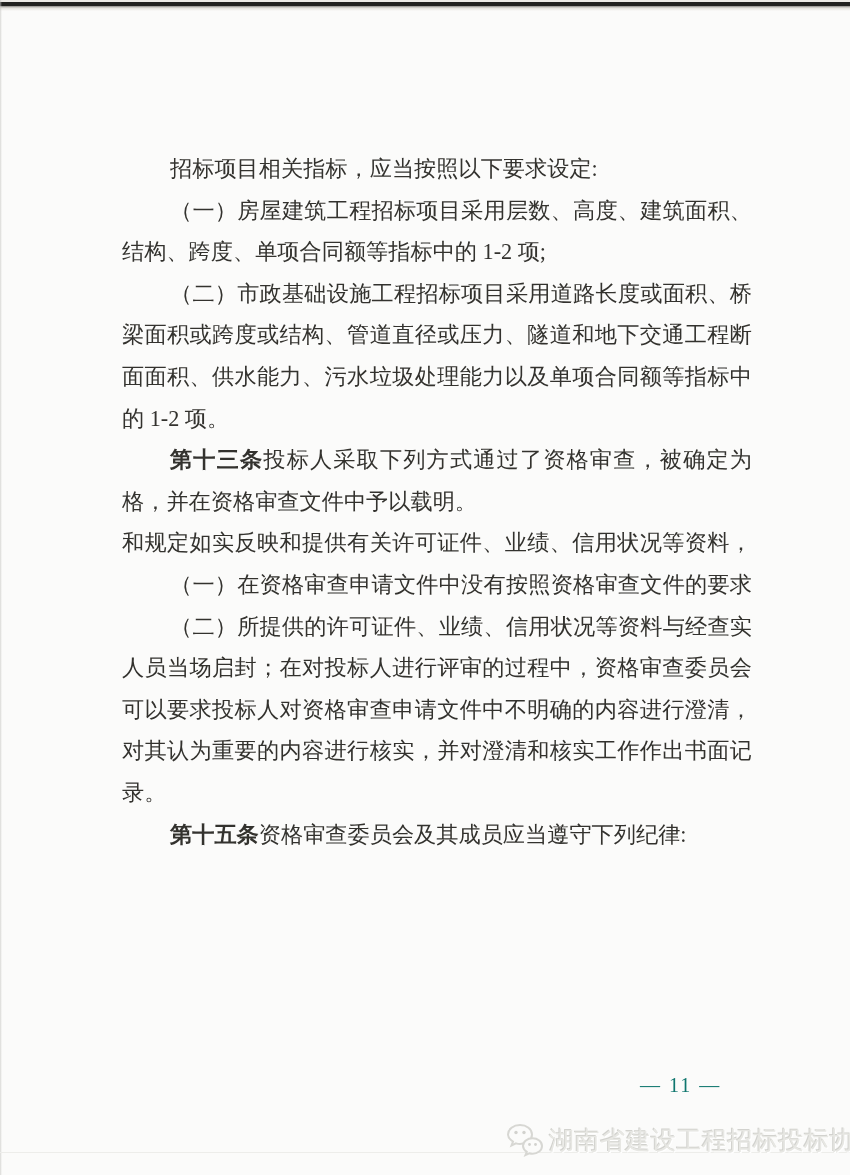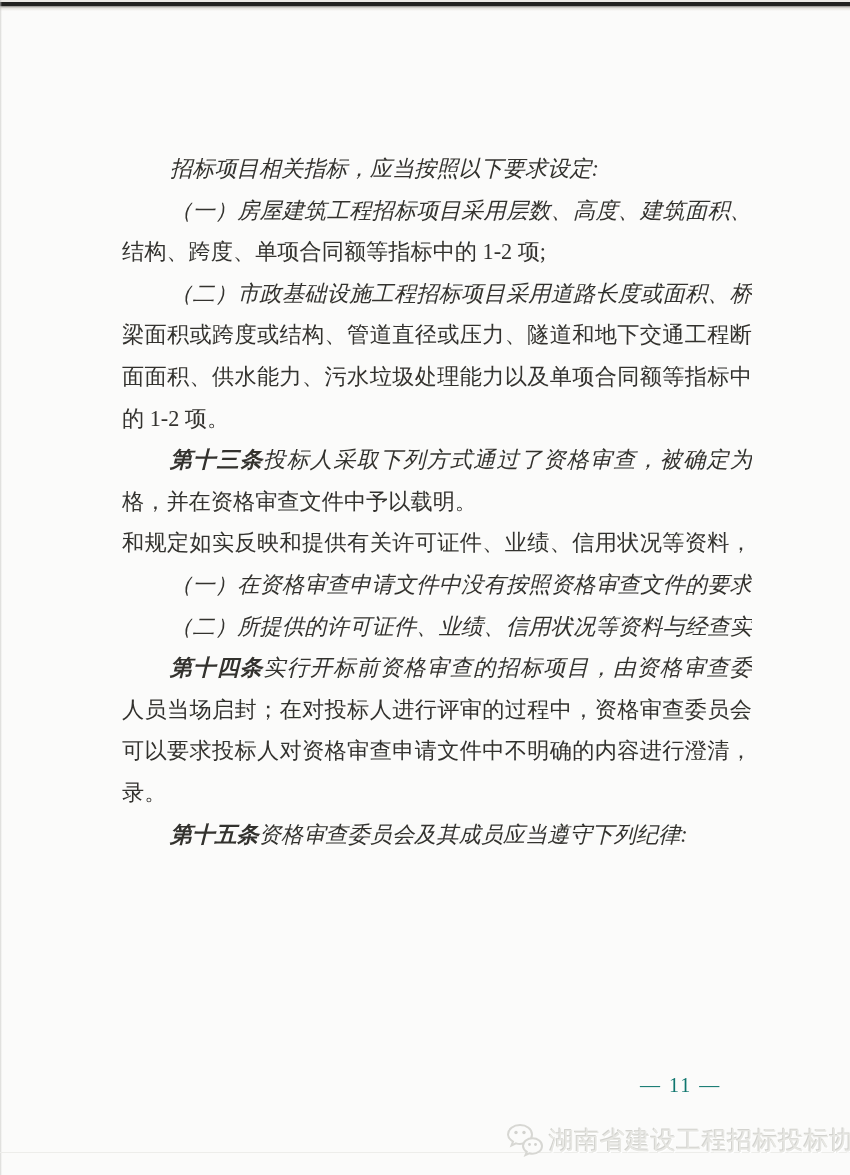--- a/index.html
+++ b/index.html
@@ -44,21 +44,21 @@
     height: 41.6px;
     overflow: hidden;
     white-space: nowrap;
   }
   .line.fill {
     white-space: normal;
     text-align: justify;
     text-align-last: justify;
     text-justify: inter-character;
   }
-  .line.indent { text-indent: 48px; font-style: italic; }
+  .line.indent { text-indent: 48px; }
   .article-num {
     font-weight: bold;
     font-family: "Liberation Sans", sans-serif;
   }
   .page-number {
     position: absolute;
     left: 640px; top: 1074px;
     font-size: 20px;
     letter-spacing: 2px;
     color: #0f766e;
@@ -93,23 +93,23 @@
       <div class="line">结构、跨度、单项合同额等指标中的 1-2 项;</div>
       <div class="line indent fill">（二）市政基础设施工程招标项目采用道路长度或面积、桥</div>
       <div class="line fill">梁面积或跨度或结构、管道直径或压力、隧道和地下交通工程断</div>
       <div class="line fill">面面积、供水能力、污水垃圾处理能力以及单项合同额等指标中</div>
       <div class="line">的 1-2 项。</div>
       <div class="line indent fill"><span class="article-num">第十三条</span>投标人采取下列方式通过了资格审查，被确定为</div>
       <div class="line">格，并在资格审查文件中予以载明。</div>
       <div class="line fill">和规定如实反映和提供有关许可证件、业绩、信用状况等资料，</div>
       <div class="line indent fill">（一）在资格审查申请文件中没有按照资格审查文件的要求</div>
       <div class="line indent fill">（二）所提供的许可证件、业绩、信用状况等资料与经查实</div>
-      <div class="line indent fill"><span class="article-num">第十四条</span>实行开标前资格审查的招标项目，由资格审查委</div>
       <div class="line fill">人员当场启封；在对投标人进行评审的过程中，资格审查委员会</div>
       <div class="line fill">可以要求投标人对资格审查申请文件中不明确的内容进行澄清，</div>
+      <div class="line fill">对其认为重要的内容进行核实，并对澄清和核实工作作出书面记</div>
       <div class="line">录。</div>
       <div class="line indent"><span class="article-num">第十五条</span>资格审查委员会及其成员应当遵守下列纪律:</div>
     </div>
 
   <div class="page-number">— 11 —</div>
 
   <div class="watermark">
     <svg class="wm-icon" width="40" height="40" viewBox="0 0 40 40">
       <g fill="none" stroke="#d7d7d3" stroke-width="2">
         <path d="M27 14.5 C27 20 21.6 24 15 24 C13.6 24 12.2 23.8 11 23.4 L6.5 25.5 L8 21.6 C5.5 19.9 3 17.4 3 14.5 C3 9 8.4 5 15 5 C21.6 5 27 9 27 14.5 Z" fill="#fbfbfa"></path>

